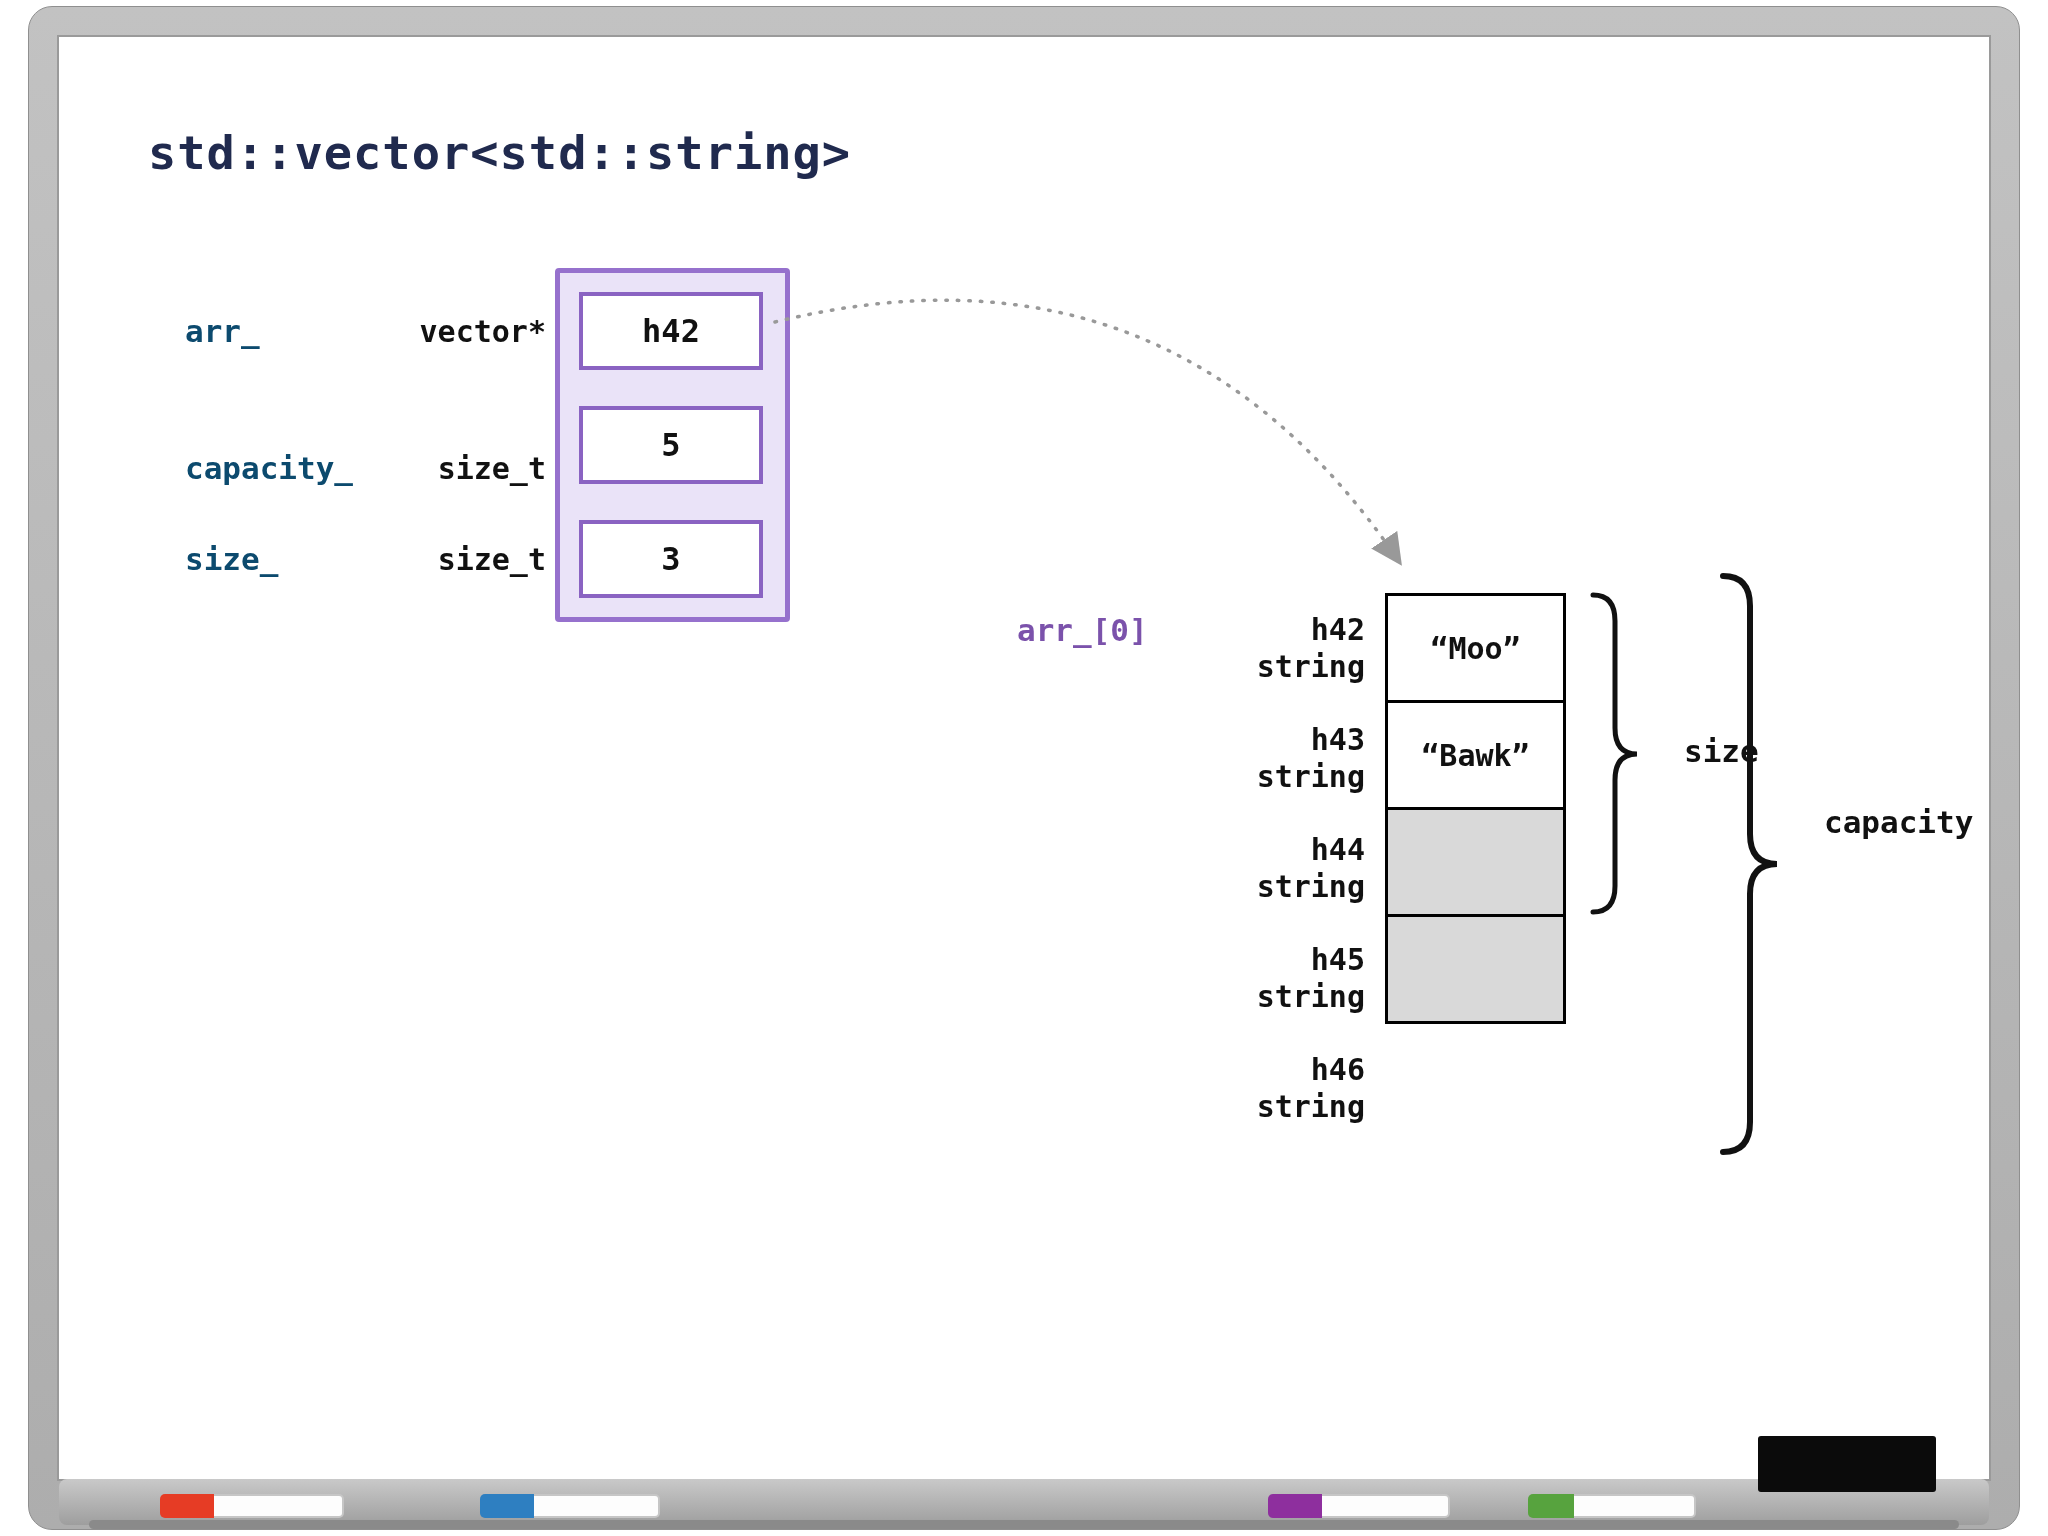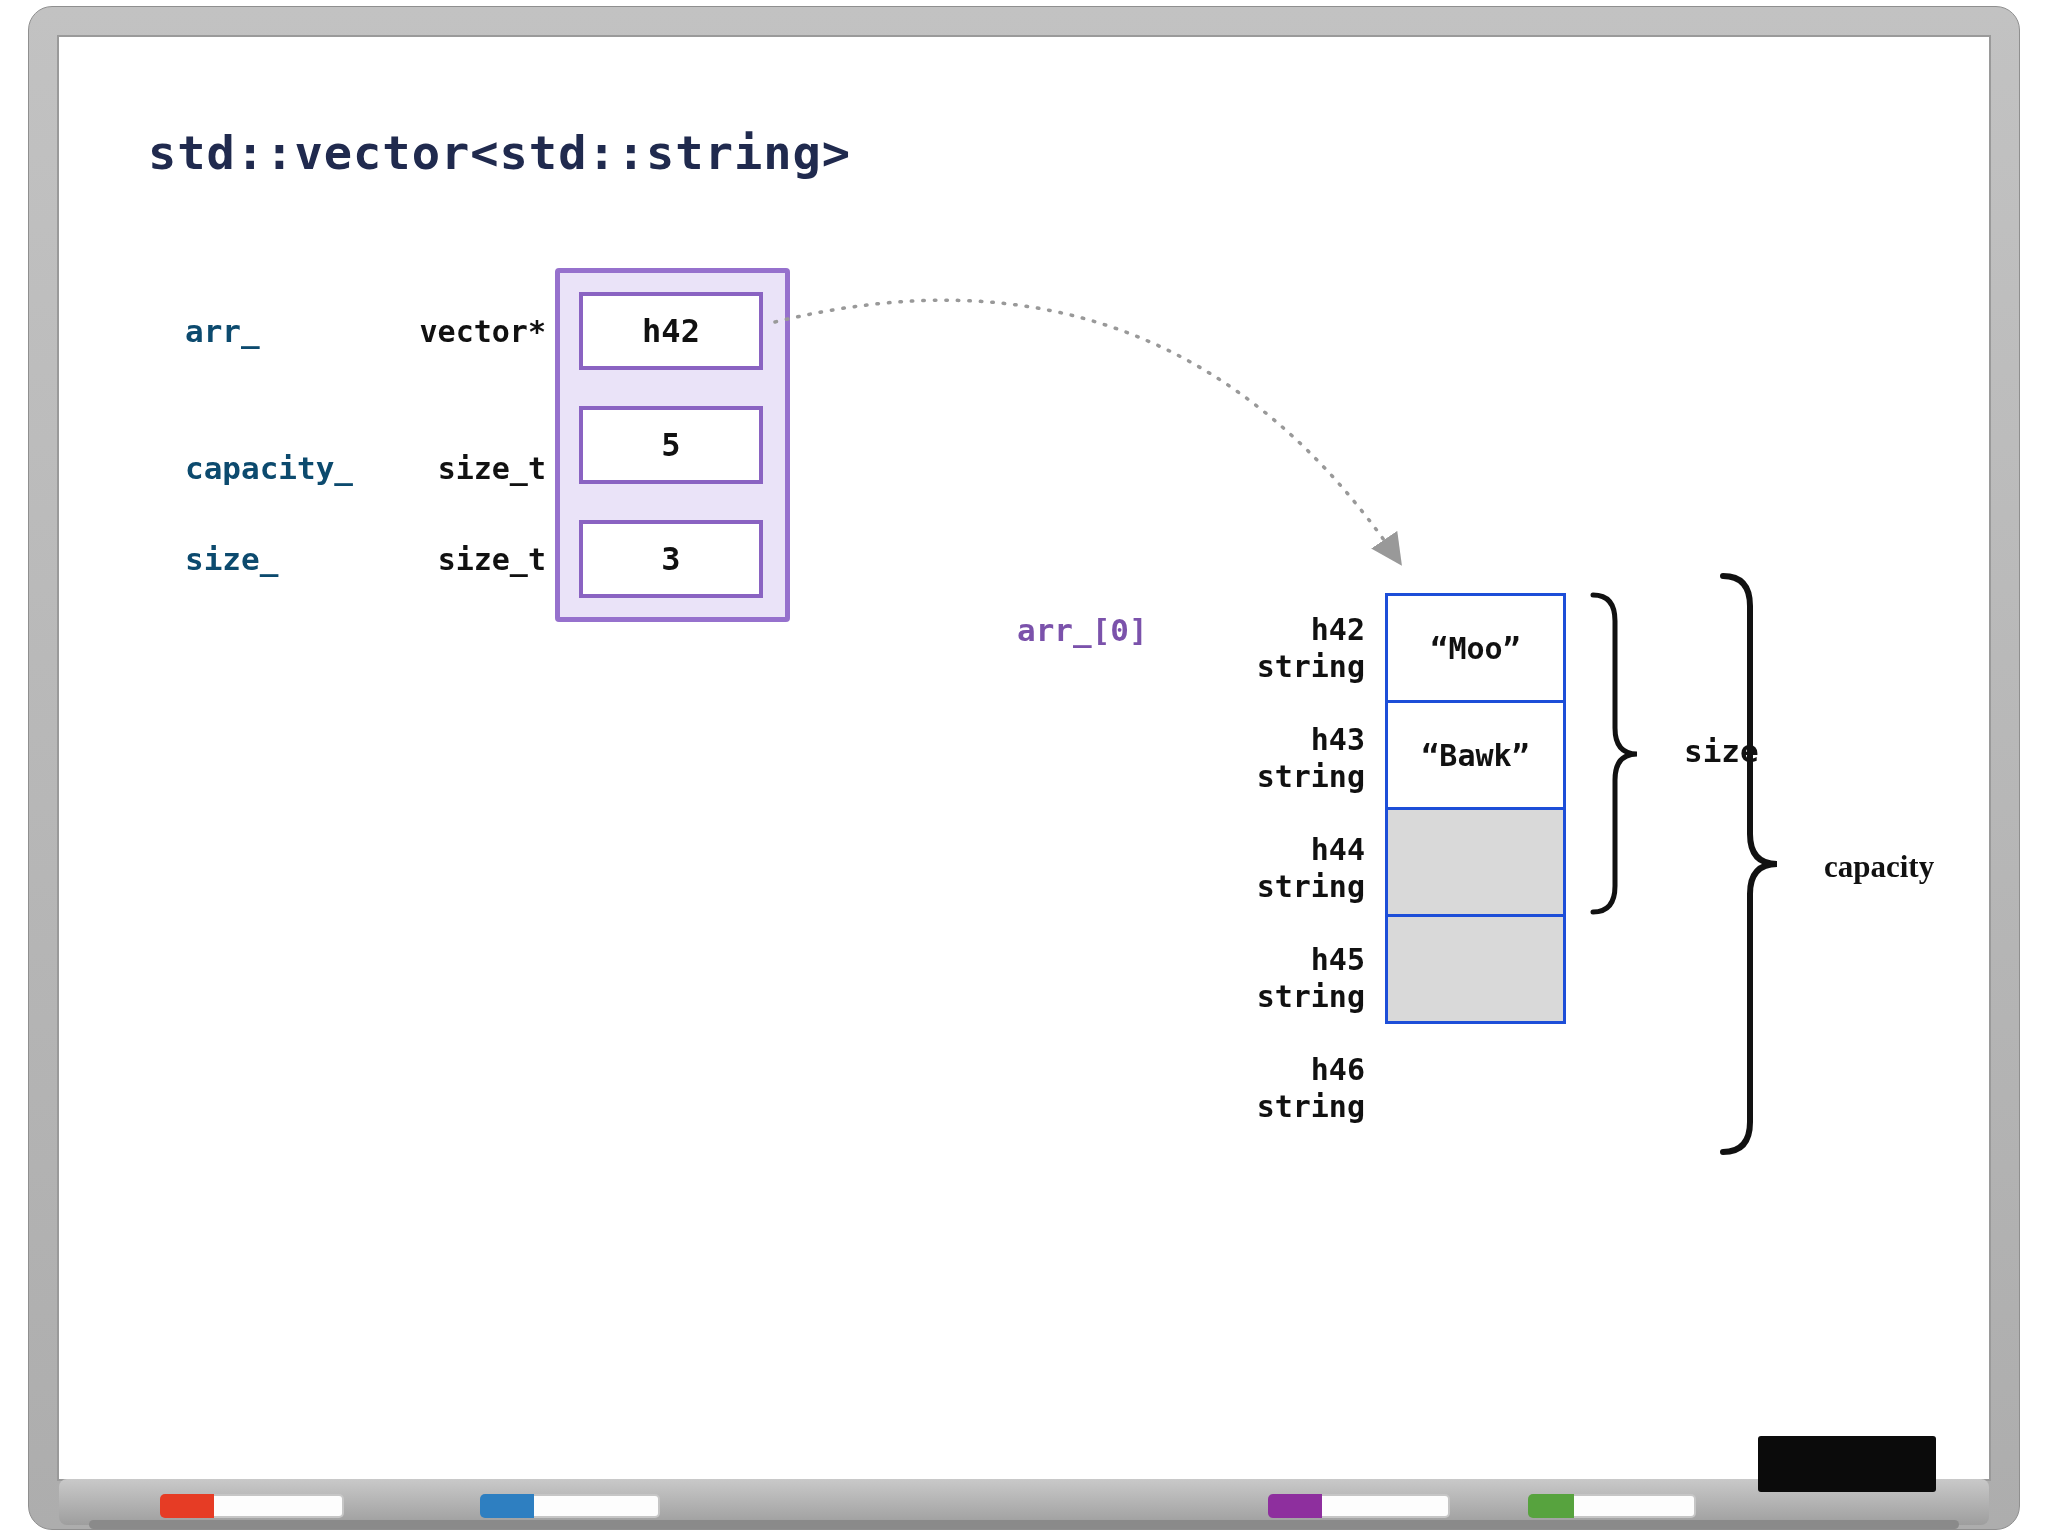--- a/index.html
+++ b/index.html
@@ -75,32 +75,32 @@
     font-size: 31px; font-weight: bold; color: #7b52ab;
   }
   .cell-labels { position: absolute; left: 1120px; top: 593px; width: 245px; }
   .cell-label {
     height: 110px; display: flex; flex-direction: column;
     justify-content: center; align-items: flex-end;
     font-size: 30px; font-weight: bold; color: #111; line-height: 37px;
   }
   .cells { position: absolute; left: 1385px; top: 593px; width: 181px; }
   .cell {
-    height: 110px; border: 3px solid #1d4ed8; margin-top: -3px;
+    height: 110px; border: 3px solid #000000; margin-top: -3px;
     background: #ffffff; display: flex; align-items: center; justify-content: center;
     font-size: 30px; font-weight: bold; color: #111;
   }
   .cell:first-child { margin-top: 0; }
   .cell.empty { background: #d9d9d9; }
 
   .brace-label {
     position: absolute; font-size: 31px; font-weight: bold; color: #111; margin-left: 30px;
   }
   .size-label { left: 1654px; top: 733px; }
-  .capacity-label { left: 1794px; top: 849px; font-family: Liberation Serif, serif; }
+  .capacity-label { left: 1794px; top: 804px; }
 
   
   .overlay {
     position: absolute; left: 0; top: 0; width: 2048px; height: 1536px;
     pointer-events: none; z-index: 4;
   }
 </style>
 </head>
 <body>
 

